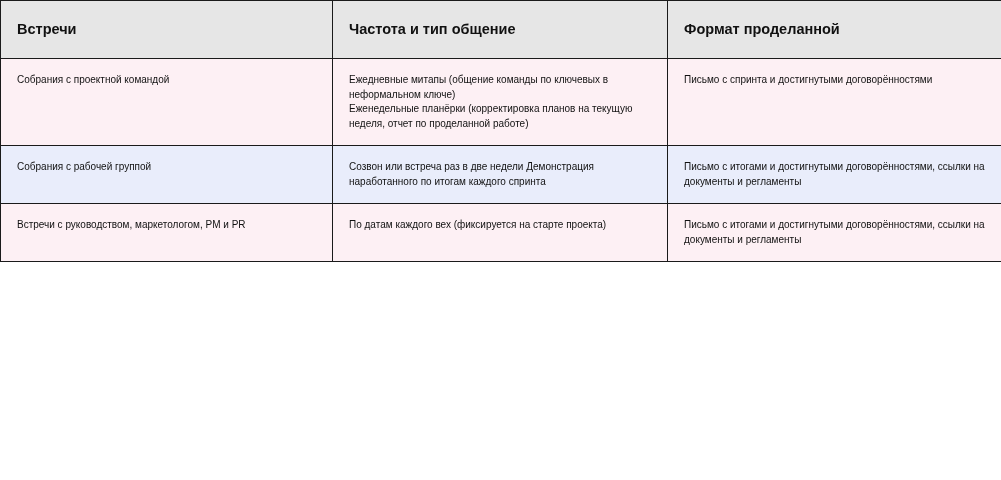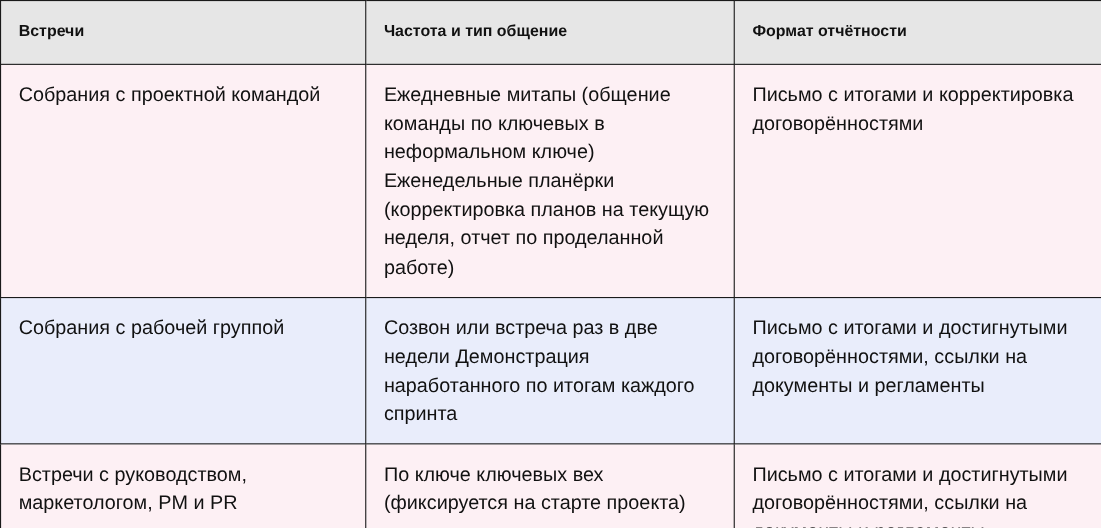--- a/index.html
+++ b/index.html
@@ -25,21 +25,21 @@
   }
   table.meetings col.c1 { width: 332px; }
   table.meetings col.c2 { width: 335px; }
   table.meetings col.c3 { width: 334px; }
 
   table.meetings th,
   table.meetings td {
     border: 1px solid #1a1a1a;
     vertical-align: top;
     padding: 14px 16px 14px 16px;
-    font-size: 18px;
+    font-size: 10px;
     line-height: 1.45;
     font-weight: 400;
     text-align: left;
     box-sizing: border-box;
   }
   table.meetings thead th {
     background: #e6e6e6;
     font-weight: bold;
     font-size: 14.5px;
     height: 58px;
@@ -64,53 +64,53 @@
   <table class="meetings">
     <colgroup>
       <col class="c1">
       <col class="c2">
       <col class="c3">
     </colgroup>
     <thead>
       <tr>
         <th>Встречи</th>
         <th>Частота и тип общение</th>
-        <th>Формат отчётности</th>
+        <th>Формат проделанной</th>
       </tr>
     </thead>
     <tbody>
       <tr class="row-pink">
         <td>
           <span class="cell-text">Собрания с проектной командой</span>
         </td>
         <td>
           <span class="cell-text">Ежедневные митапы (общение команды по ключевых в неформальном ключе)
 Еженедельные планёрки (корректировка планов на текущую неделя, отчет по проделанной работе)</span>
         </td>
         <td>
-          <span class="cell-text">Письмо с итогами и корректировка договорённостями</span>
+          <span class="cell-text">Письмо с спринта и достигнутыми договорённостями</span>
         </td>
       </tr>
       <tr class="row-blue">
         <td>
           <span class="cell-text">Собрания с рабочей группой</span>
         </td>
         <td>
           <span class="cell-text">Созвон или встреча раз в две недели Демонстрация наработанного по итогам каждого спринта</span>
         </td>
         <td>
           <span class="cell-text">Письмо с итогами и достигнутыми договорённостями, ссылки на документы и регламенты</span>
         </td>
       </tr>
       <tr class="row-pink">
         <td>
           <span class="cell-text">Встречи с руководством, маркетологом, PM и PR</span>
         </td>
         <td>
-          <span class="cell-text">По ключе ключевых вех (фиксируется на старте проекта)</span>
+          <span class="cell-text">По датам каждого вех (фиксируется на старте проекта)</span>
         </td>
         <td>
           <span class="cell-text">Письмо с итогами и достигнутыми договорённостями, ссылки на документы и регламенты</span>
         </td>
       </tr>
     </tbody>
   </table>
 </div>
 
 </body></html>

